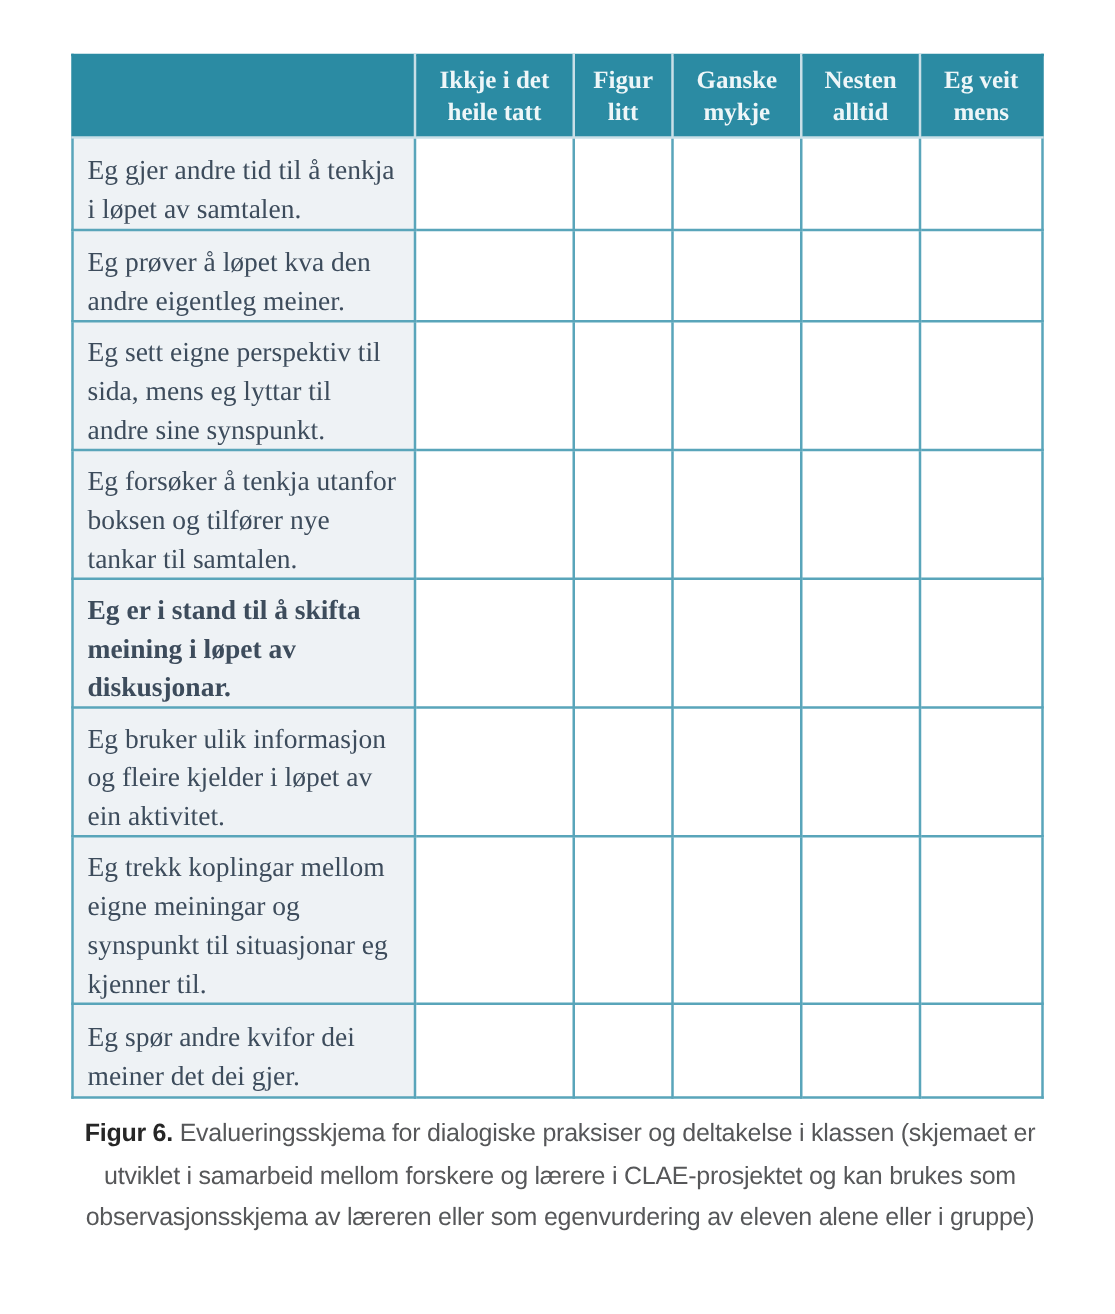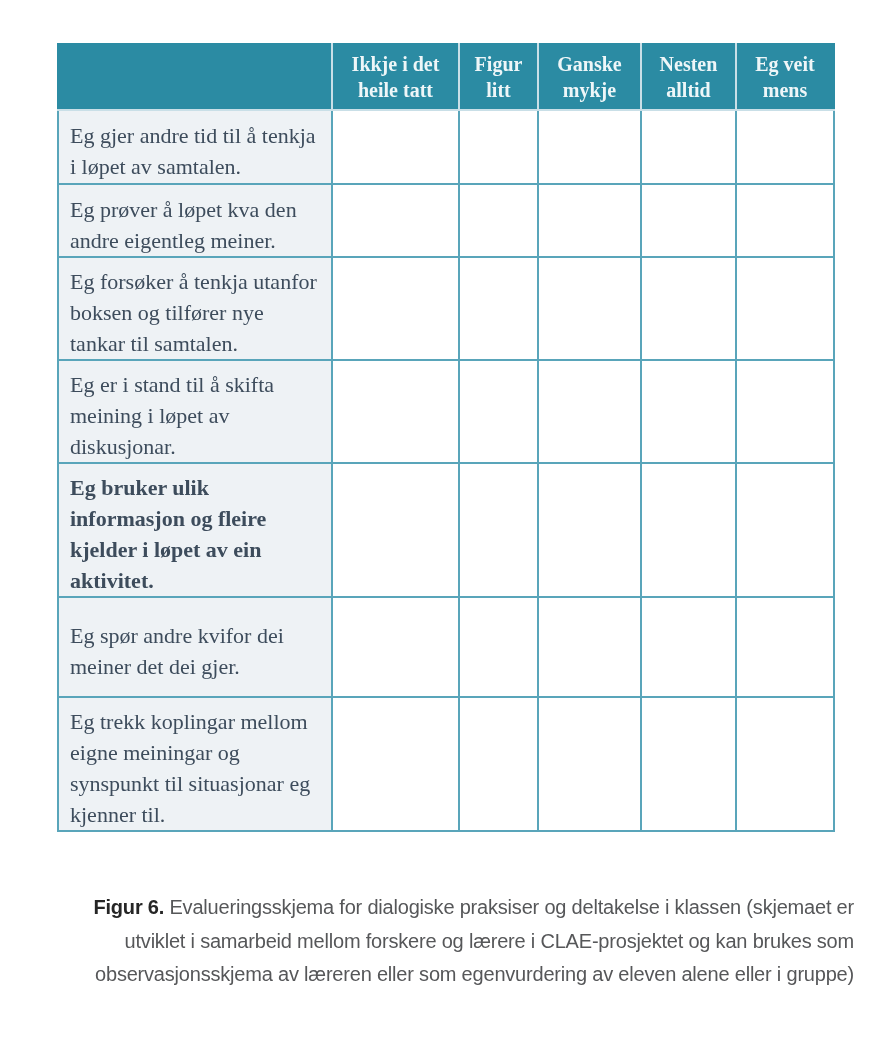--- a/index.html
+++ b/index.html
@@ -76,21 +76,21 @@
   .figure-caption {
     position: absolute;
     left: 42px;
     top: 891px;
     width: 812px;
     font-family: "Liberation Sans", "DejaVu Sans", sans-serif;
     font-size: 20px;
     line-height: 33.5px;
     color: #565759;
     letter-spacing: -0.2px;
-    text-align: right;
+    text-align: center;
   }
   .figure-caption .cap-label {
     font-weight: bold;
     color: #262626;
   }
 </style>
 </head>
 <body>
 
 <table class="eval-table">
@@ -123,20 +123,28 @@
     </tr>
     <tr>
       <td class="label">Eg prøver å løpet kva den andre eigentleg meiner.</td>
       <td class="answer"></td>
       <td class="answer"></td>
       <td class="answer"></td>
       <td class="answer"></td>
       <td class="answer"></td>
     </tr>
     <tr>
+      <td class="label">Eg sett eigne perspektiv til sida, mens eg lyttar til andre sine synspunkt.</td>
+      <td class="answer"></td>
+      <td class="answer"></td>
+      <td class="answer"></td>
+      <td class="answer"></td>
+      <td class="answer"></td>
+    </tr>
+    <tr>
       <td class="label">Eg forsøker å tenkja utanfor boksen og tilfører nye tankar til samtalen.</td>
       <td class="answer"></td>
       <td class="answer"></td>
       <td class="answer"></td>
       <td class="answer"></td>
       <td class="answer"></td>
     </tr>
     <tr>
       <td class="label">Eg er i stand til å skifta meining i løpet av diskusjonar.</td>
       <td class="answer"></td>
@@ -147,29 +155,29 @@
     </tr>
     <tr>
       <td class="label">Eg bruker ulik informasjon og fleire kjelder i løpet av ein aktivitet.</td>
       <td class="answer"></td>
       <td class="answer"></td>
       <td class="answer"></td>
       <td class="answer"></td>
       <td class="answer"></td>
     </tr>
     <tr>
-      <td class="label">Eg spør andre kvifor dei meiner det dei gjer.</td>
+      <td class="label">Eg trekk koplingar mellom eigne meiningar og synspunkt til situasjonar eg kjenner til.</td>
       <td class="answer"></td>
       <td class="answer"></td>
       <td class="answer"></td>
       <td class="answer"></td>
       <td class="answer"></td>
     </tr>
     <tr>
-      <td class="label">Eg trekk koplingar mellom eigne meiningar og synspunkt til situasjonar eg kjenner til.</td>
+      <td class="label">Eg spør andre kvifor dei meiner det dei gjer.</td>
       <td class="answer"></td>
       <td class="answer"></td>
       <td class="answer"></td>
       <td class="answer"></td>
       <td class="answer"></td>
     </tr>
   </tbody>
 </table>
 
 <p class="figure-caption"><span class="cap-label">Figur 6.</span><span> Evalueringsskjema for dialogiske praksiser og deltakelse i klassen (skjemaet er utviklet i samarbeid mellom forskere og lærere i CLAE-prosjektet og kan brukes som observasjonsskjema av læreren eller som egenvurdering av eleven alene eller i gruppe)</span></p>

